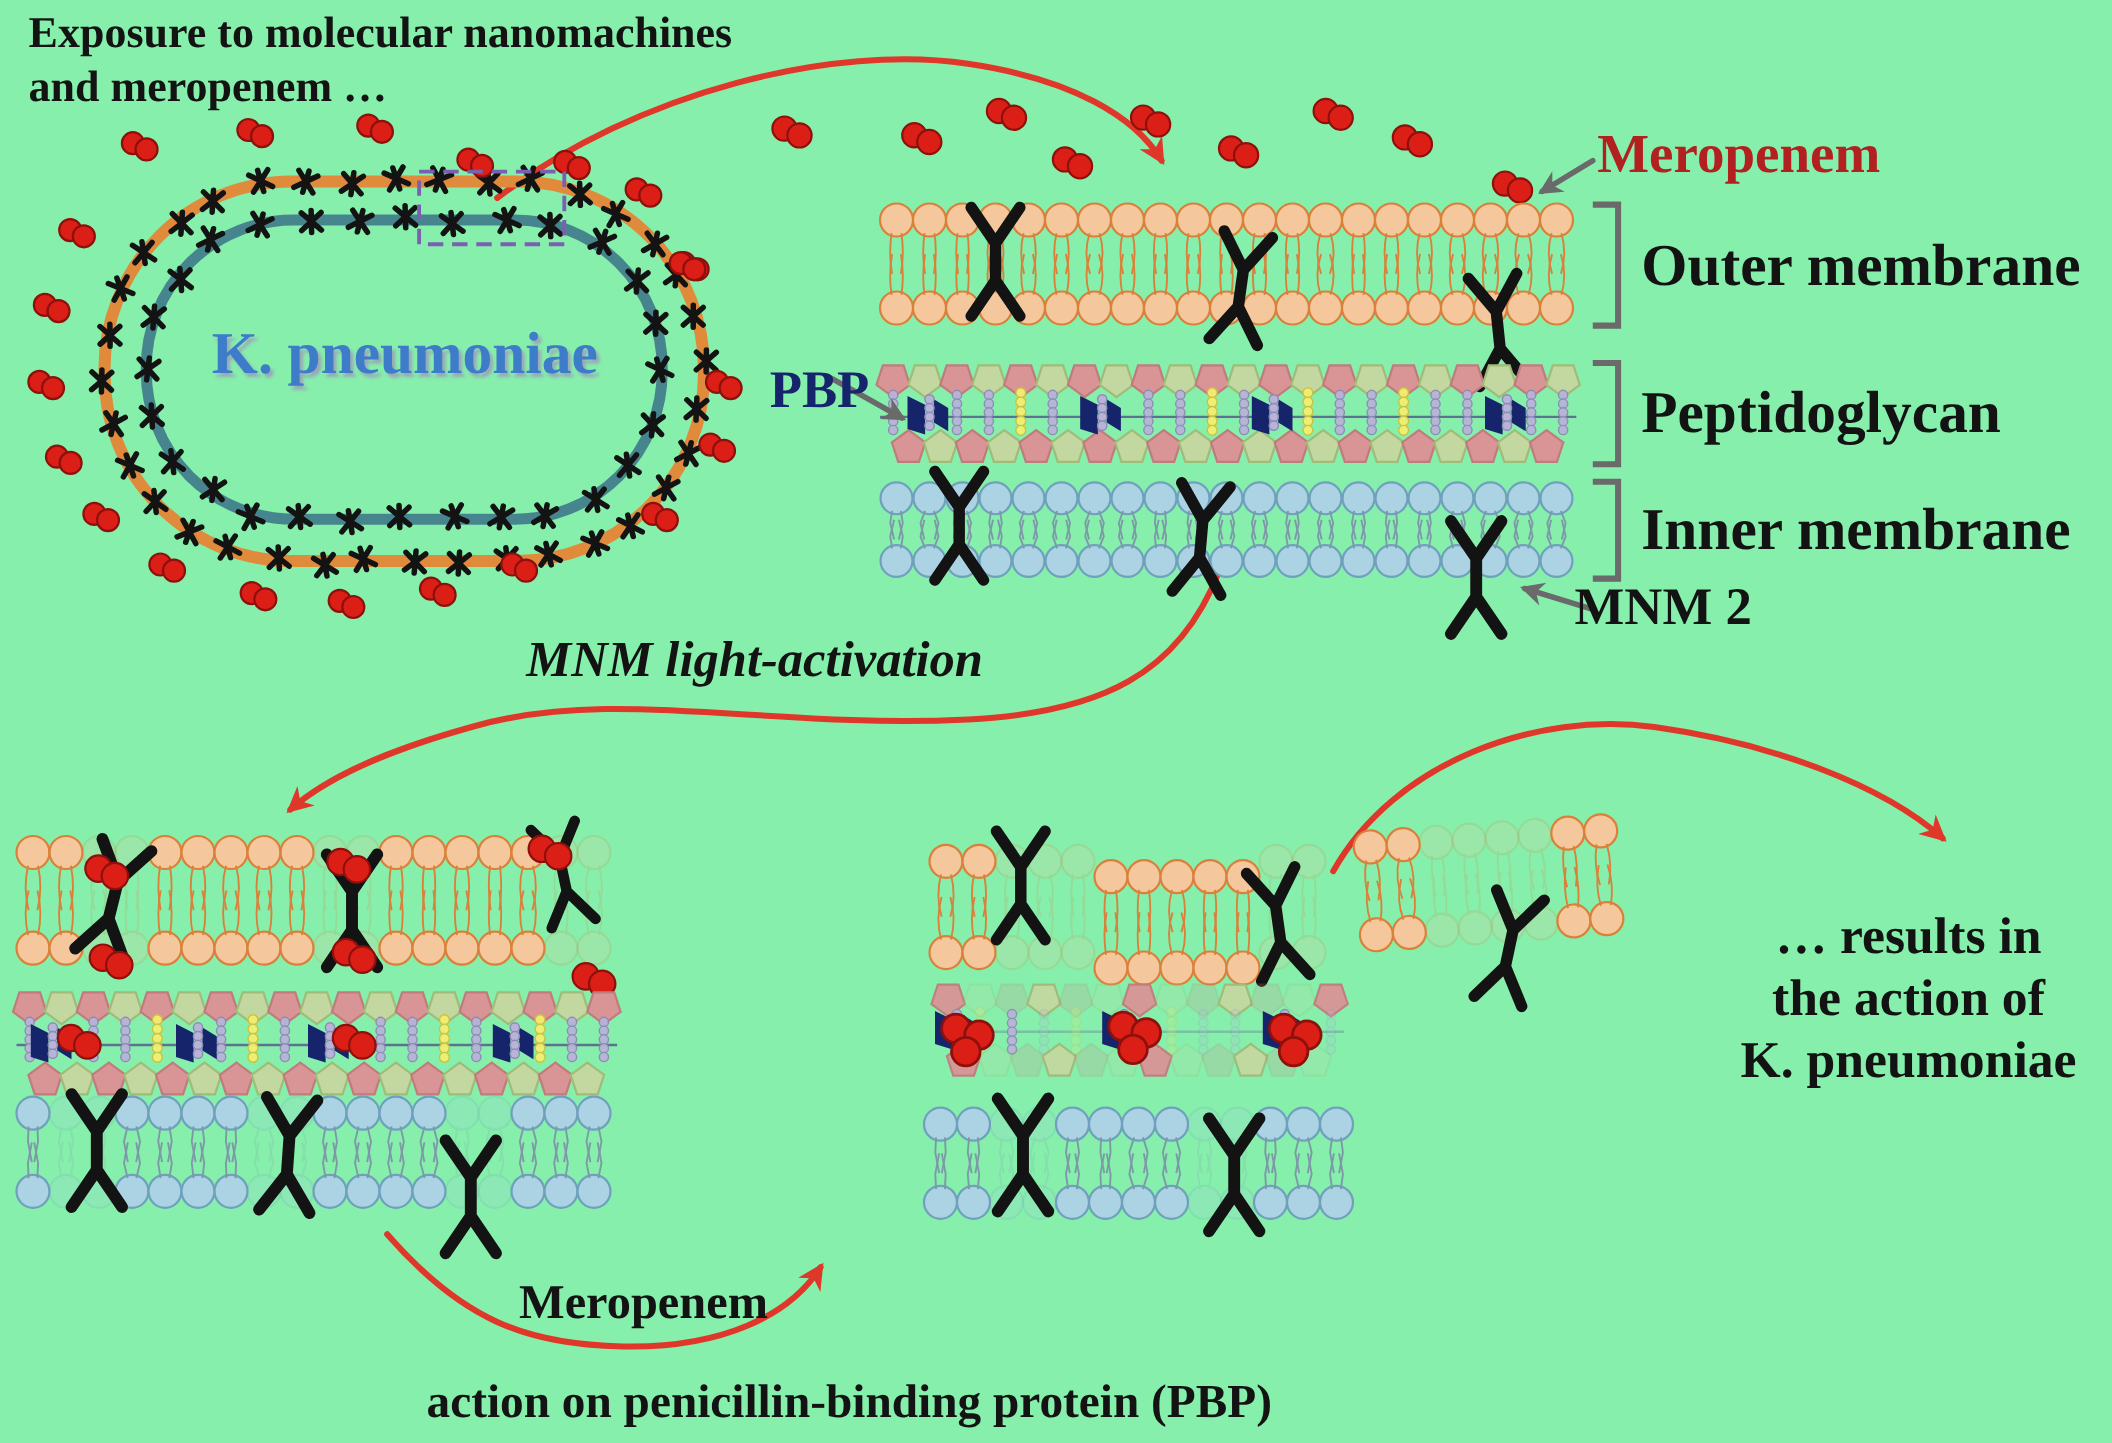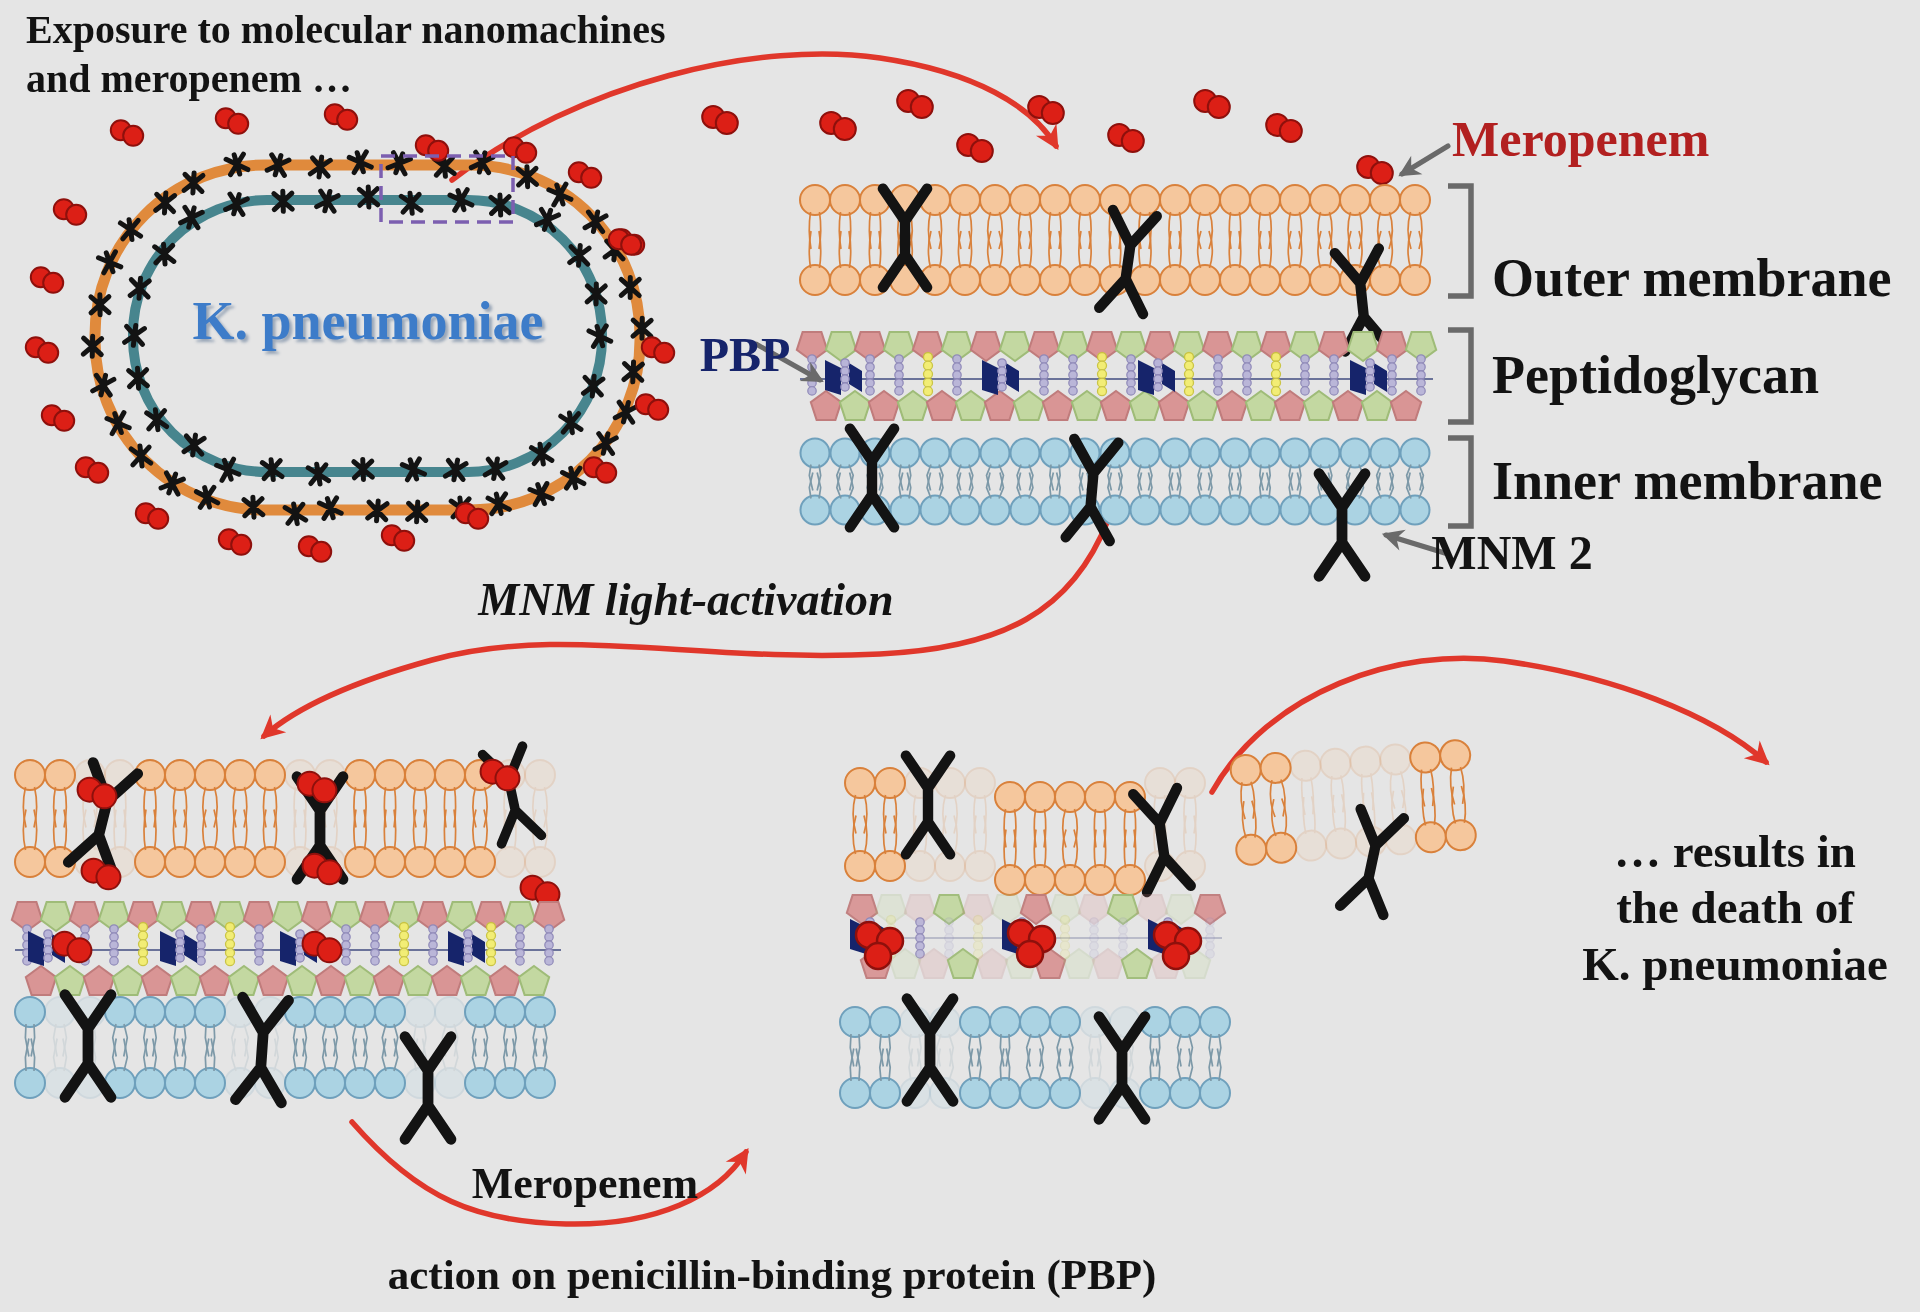--- a/index.html
+++ b/index.html
@@ -1,25 +1,25 @@
 <!DOCTYPE html>
 <html><head>
 <meta charset="utf-8">
 <style>
   html,body{margin:0;padding:0;background:#fff;}
-  .canvas{position:relative;width:1920px;height:1312px;background:#e5e5e5;overflow:hidden;
+  .canvas{position:relative;width:1920px;height:1312px;background:#86efac;overflow:hidden;
           font-family:"Liberation Serif","DejaVu Serif",serif;}
   svg.diagram{position:absolute;left:0;top:0;}
   .lbl{position:absolute;font-weight:bold;color:#131313;white-space:nowrap;line-height:1.1;}
   .title{left:26px;top:6px;font-size:40px;line-height:1.22;}
   .kpneu{left:368px;top:322px;transform:translate(-50%,-50%);font-size:54px;color:#3D7CC9;
          text-shadow:3px 3px 3px #9aa7b8;}
   .meropenem-top{left:1452px;top:112px;font-size:50px;color:#B22020;}
   .band-label{left:1492px;font-size:54px;}
-  .outer-label{top:212px;margin-top:37px;}
+  .outer-label{top:212px;}
   .pepti-label{top:346px;}
   .inner-label{top:452px;}
   .pbp{left:745px;top:318px;transform:translate(-50%,-50%);font-size:48px;color:#16246B;margin-top:37px;}
   .mnm1{left:1512px;top:553px;transform:translate(-50%,-50%);font-size:48px;}
   .activation{left:686px;top:600px;transform:translate(-50%,-50%);font-size:46px;font-style:italic;}
   .mero-bottom{left:585px;top:1184px;transform:translate(-50%,-50%);font-size:44px;}
   .action-line{left:772px;top:1258px;transform:translate(-50%,-50%);font-size:43px;margin-top:17px;}
   .results{left:1735px;top:908px;transform:translate(-50%,-50%);font-size:47px;text-align:center;
            line-height:1.2;}
 </style>
@@ -1916,16 +1916,16 @@
   <div class="lbl band-label inner-label">Inner membrane</div>
   <div class="lbl pbp">PBP</div>
   <div class="lbl mnm1">MNM 2</div>
 
   <div class="lbl activation">MNM light-activation</div>
   <div class="lbl mero-bottom">Meropenem</div>
   <div class="lbl action-line">action on penicillin-binding protein (PBP)</div>
 
   <div class="lbl results">
     <div>… results in</div>
-    <div>the death of</div>
+    <div>the action of</div>
     <div>K. pneumoniae</div>
   </div>
 </div>
 
 </body></html>

